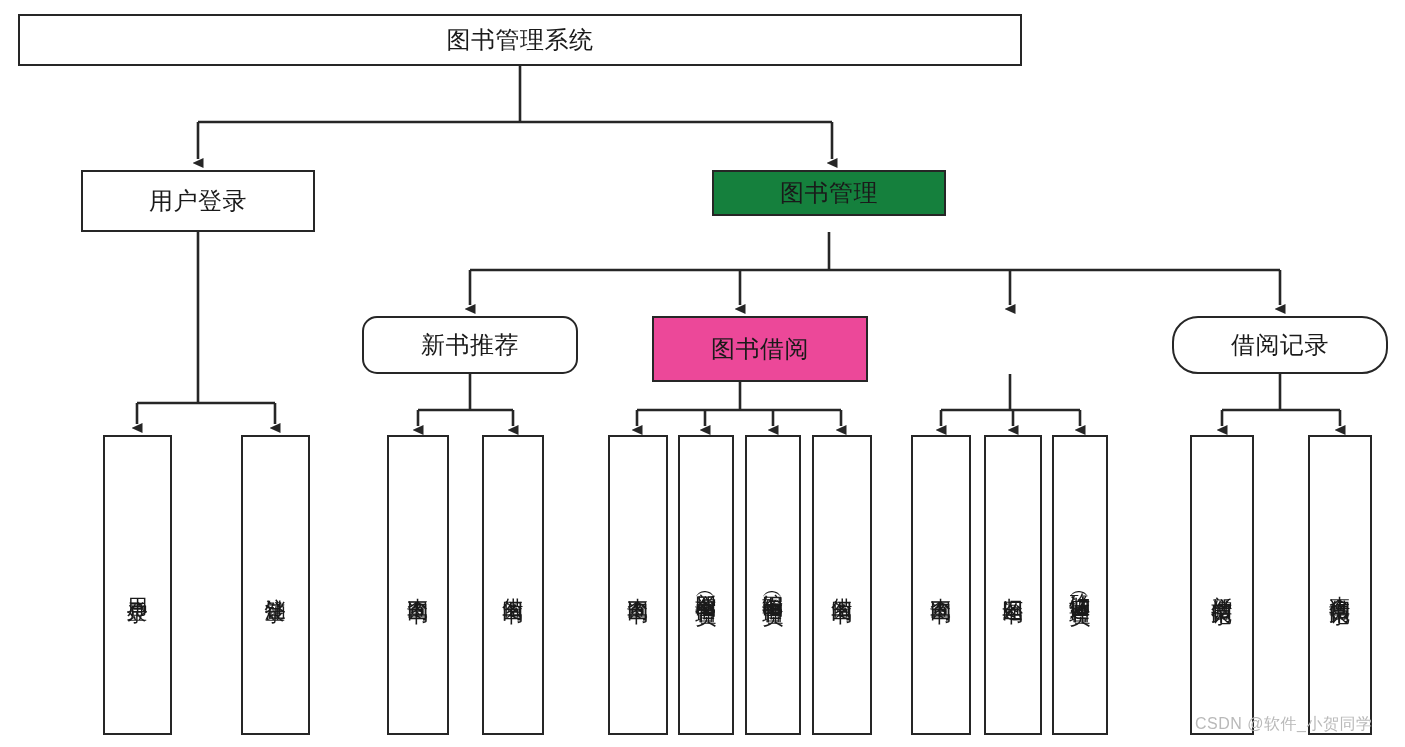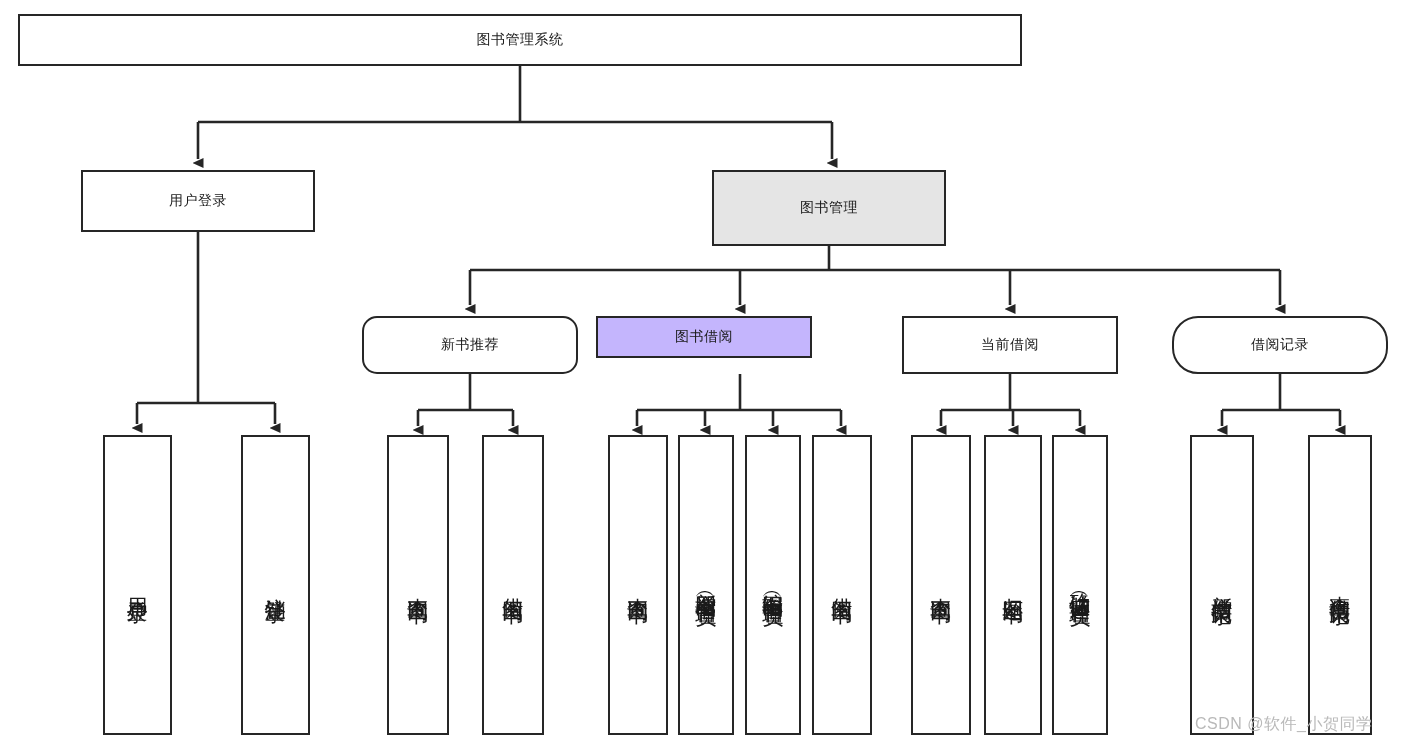--- a/index.html
+++ b/index.html
@@ -30,25 +30,24 @@
     position: absolute;
     box-sizing: border-box;
     background: #ffffff;
     border: 2px solid #262626;
     display: flex;
     align-items: center;
     justify-content: center;
     color: #1a1a1a;
   }
   .node-h .node-label {
-    font-size: 14px;
+    font-size: 24px;
     line-height: 1.2;
     letter-spacing: 0.5px;
     white-space: nowrap;
-    font-family: Liberation Mono, monospace;
   }
   .node-v {
     padding: 6px 0;
   }
   .node-v .node-label {
     writing-mode: vertical-rl;
     text-orientation: upright;
     font-size: 21px;
     line-height: 1.12;
     letter-spacing: 2px;
@@ -122,32 +121,29 @@
     </g>
   </svg>
 
   <div class="node node-h" id="node-root" style="left: 18px; top: 14px; width: 1004px; height: 52px; border-color: rgb(38, 38, 38); background: rgb(255, 255, 255); color: rgb(26, 26, 26);">
     <span class="node-label">图书管理系统</span>
   </div>
 
   <div class="node node-h" id="node-l2-0" style="left: 81px; top: 170px; width: 234px; height: 62px; border-color: rgb(38, 38, 38); background: rgb(255, 255, 255); color: rgb(26, 26, 26);">
     <span class="node-label">用户登录</span>
   </div>
-  <div class="node node-h" id="node-l2-1" style="left: 712px; top: 170px; width: 234px; height: 76px; border-color: rgb(38, 38, 38); background: #e5e5e5; color: rgb(26, 26, 26);">
+  <div class="node node-h" id="node-l2-1" style="left: 712px; top: 170px; width: 234px; height: 46px; border-color: rgb(38, 38, 38); background: #15803d; color: rgb(26, 26, 26);">
     <span class="node-label">图书管理</span>
   </div>
 
   <div class="node node-h" id="node-l3-0" style="left: 362px; top: 316px; width: 216px; height: 58px; border-color: rgb(38, 38, 38); background: rgb(255, 255, 255); color: rgb(26, 26, 26); border-radius: 15px;">
     <span class="node-label">新书推荐</span>
   </div>
-  <div class="node node-h" id="node-l3-1" style="left: 596px; top: 316px; width: 216px; height: 42px; border-color: rgb(38, 38, 38); background: #c4b5fd; color: rgb(26, 26, 26);">
+  <div class="node node-h" id="node-l3-1" style="left: 652px; top: 316px; width: 216px; height: 66px; border-color: rgb(38, 38, 38); background: #ec4899; color: rgb(26, 26, 26);">
     <span class="node-label">图书借阅</span>
-  </div>
-  <div class="node node-h" id="node-l3-2" style="left: 902px; top: 316px; width: 216px; height: 58px; border-color: rgb(38, 38, 38); background: rgb(255, 255, 255); color: rgb(26, 26, 26);">
-    <span class="node-label">当前借阅</span>
   </div>
   <div class="node node-h" id="node-l3-3" style="left: 1172px; top: 316px; width: 216px; height: 58px; border-color: rgb(38, 38, 38); background: rgb(255, 255, 255); color: rgb(26, 26, 26); border-radius: 26px;">
     <span class="node-label">借阅记录</span>
   </div>
 
   <div class="node node-v" id="node-leaf-0" style="left: 103px; top: 435px; width: 69px; height: 300px; border-color: rgb(38, 38, 38); background: rgb(255, 255, 255); color: rgb(26, 26, 26);">
     <span class="node-label">用户登录</span>
   </div>
   <div class="node node-v" id="node-leaf-1" style="left: 241px; top: 435px; width: 69px; height: 300px; border-color: rgb(38, 38, 38); background: rgb(255, 255, 255); color: rgb(26, 26, 26);">
     <span class="node-label">注销登录</span>

